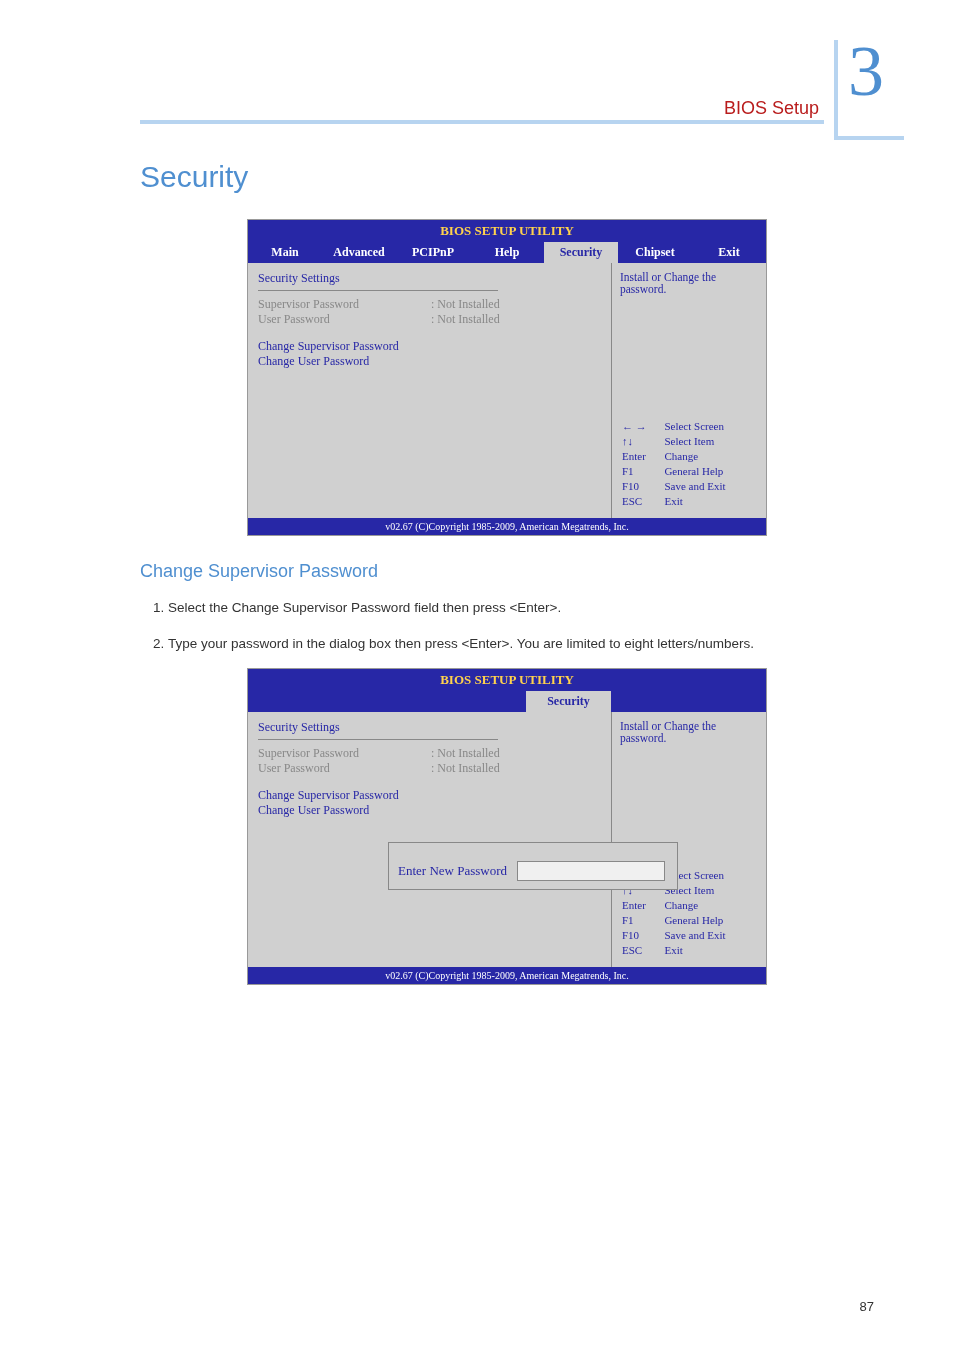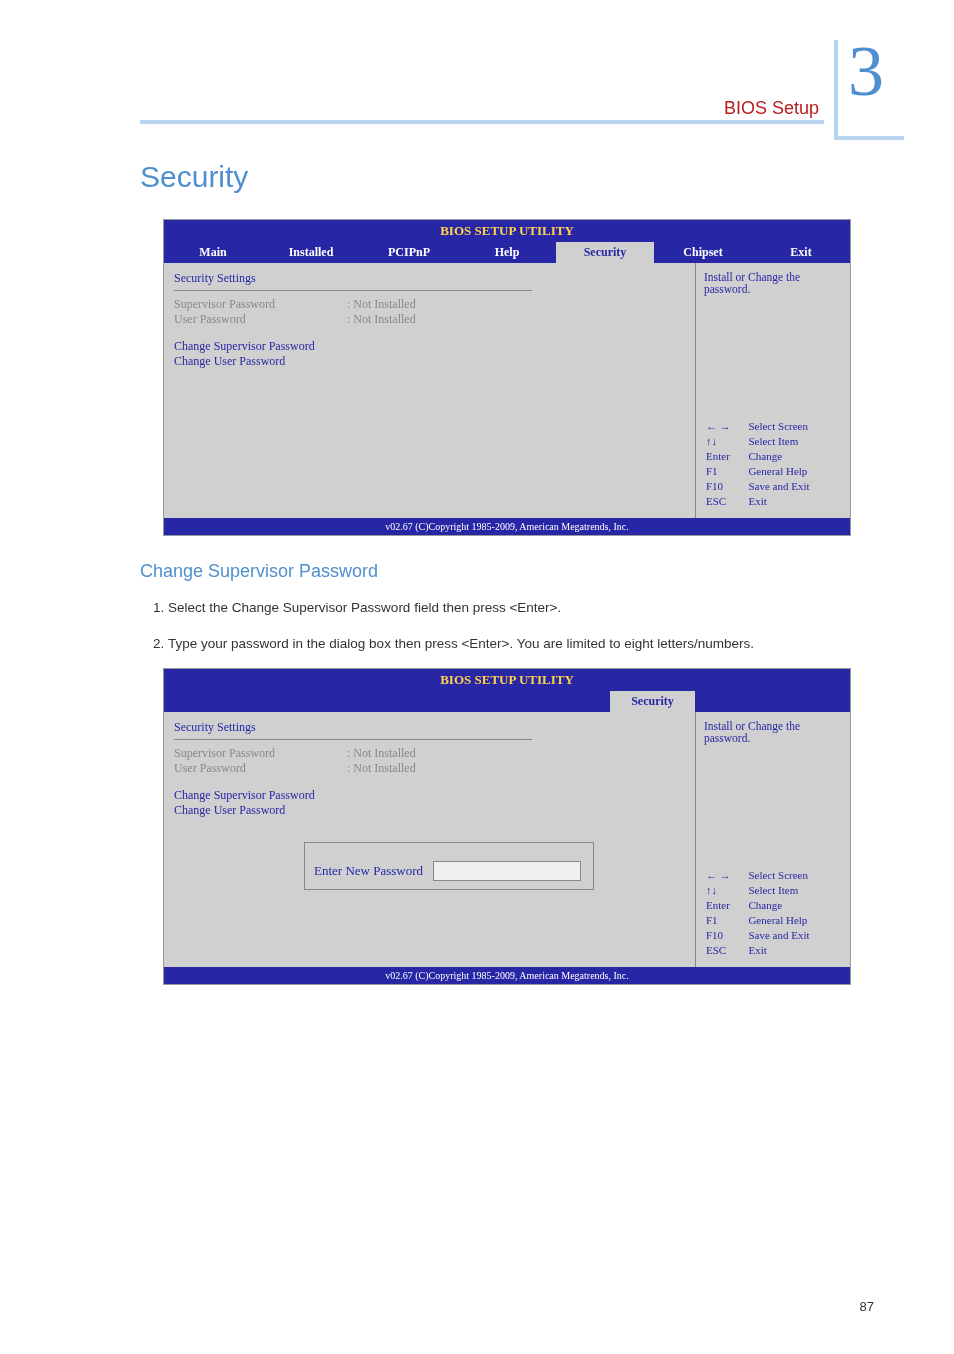--- a/index.html
+++ b/index.html
@@ -71,21 +71,21 @@
   }
   ol.steps {
     font-size: 13.5px;
     line-height: 1.6;
     padding-left: 28px;
     text-align: justify;
   }
   ol.steps li { margin-bottom: 14px; margin-top: 12px; }
 
   .bios-box {
-    width: 688px;
+    width: 520px;
     margin: 0 auto 10px auto;
     border: 1px solid #999;
     background: #d0d0d0;
     font-family: "Times New Roman", Times, serif;
   }
   .bios-title {
     background: #2727A6;
     color: #ffd24d;
     text-align: center;
     font-weight: bold;
@@ -197,21 +197,21 @@
     <div class="chapter-label">BIOS Setup</div>
     <div class="chapter-num">3</div>
   </div>
 
   <h1 class="section-title">Security</h1>
 
   <div class="bios-box">
     <div class="bios-title">BIOS SETUP UTILITY</div>
     <div class="bios-tabs">
       <div class="bios-tab">Main</div>
-      <div class="bios-tab">Installed</div>
+      <div class="bios-tab">Advanced</div>
       <div class="bios-tab">PCIPnP</div>
       <div class="bios-tab">Help</div>
       <div class="bios-tab active">Security</div>
       <div class="bios-tab">Chipset</div>
       <div class="bios-tab">Exit</div>
     </div>
     <div class="bios-body">
       <div class="bios-left">
         <div class="sec-heading">Security Settings</div>
         <div class="sec-rule"></div>

